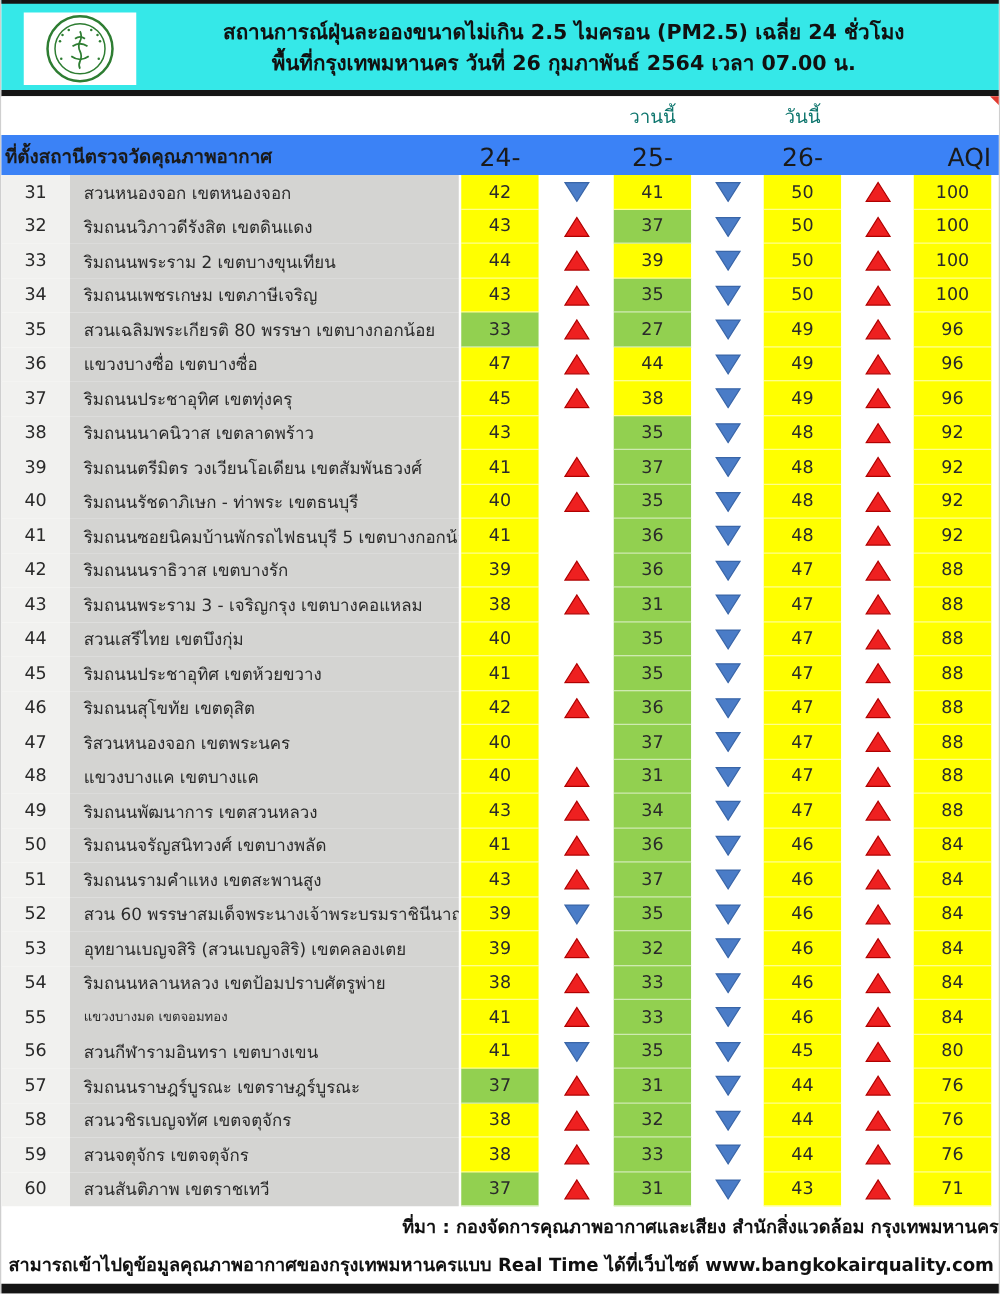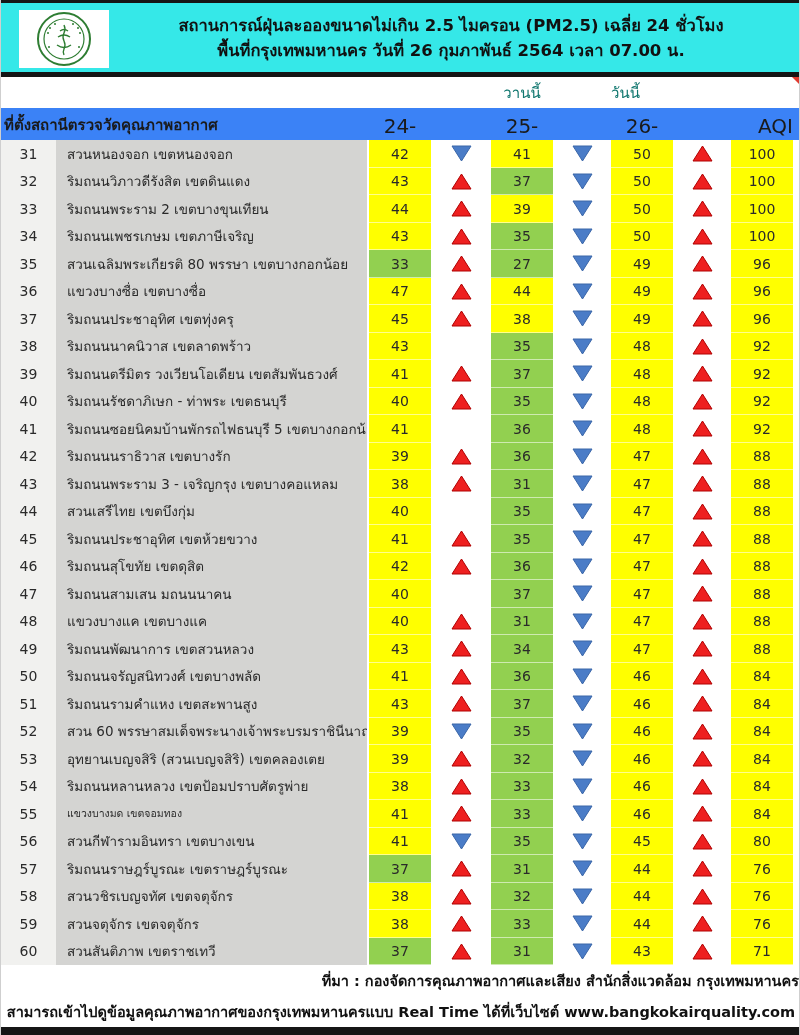--- a/index.html
+++ b/index.html
@@ -21,21 +21,21 @@
     background:#ffffff;display:flex;align-items:center;justify-content:center;
   }
   .titles{position:absolute;left:110px;top:0;width:680px;height:72px;
     display:flex;flex-direction:column;justify-content:center;align-items:center;gap:6px;}
   .title-line{font-weight:bold;font-size:16.5px;color:#111;line-height:1.15;text-align:center;white-space:nowrap;}
   .black-sep{position:absolute;left:0;top:72px;width:800px;height:5px;background:#151515;}
   
   .subhead{position:absolute;left:0;top:77px;width:800px;height:31px;background:#ffffff;}
   .day-label{position:absolute;top:4px;font-size:15px;color:#0f766e;white-space:nowrap;}
   .day-yesterday{left:490px;width:62px;text-align:center;}
-  .day-today{left:610px;width:62px;}
+  .day-today{left:610px;width:62px;text-align:center;}
   .corner-flag{position:absolute;right:0;top:0;width:0;height:0;
     border-top:9px solid #e03a2f;border-left:9px solid transparent;}
   
   .colhead{position:absolute;left:0;top:108px;width:800px;height:32px;background:#3b82f6;padding-left:34px;}
   .colhead .station{position:absolute;left:3px;top:5px;font-weight:bold;font-size:15px;white-space:nowrap;}
   .colhead .c{position:absolute;top:6px;font-size:20px;text-align:center;}
   .ch1{left:368px;width:62px;}
   .ch2{left:490px;width:62px;}
   .ch3{left:610px;width:62px;}
   .ch4{left:718px;width:74px;text-align:right !important;}
@@ -465,21 +465,21 @@
         <div class="cell c-v3 val" style="background:#ffff00">47</div>
         <div class="cell c-a3">
           <svg width="21" height="17" viewBox="0 0 21 17">
             <polygon points="10.5,1 20,16 1,16" fill="#ee2020" stroke="#b00000" stroke-width="1"></polygon>
           </svg>
         </div>
         <div class="cell c-aqi val" style="background:#ffff00">88</div>
       </div>
       <div class="row">
         <div class="cell c-no">47</div>
-        <div class="cell c-name">ริมถนนสามเสน มถนนนาคน</div>
+        <div class="cell c-name">ริสวนหนองจอก เขตพระนคร</div>
         <div class="cell c-v1 val" style="background:#ffff00">40</div>
         <div class="cell c-a1"></div>
         <div class="cell c-v2 val" style="background:#92d050">37</div>
         <div class="cell c-a2">
           <svg width="21" height="17" viewBox="0 0 21 17">
             <polygon points="1,1 20,1 10.5,16" fill="#4a7cc7" stroke="#3a66a8" stroke-width="1"></polygon>
           </svg>
         </div>
         <div class="cell c-v3 val" style="background:#ffff00">47</div>
         <div class="cell c-a3">

